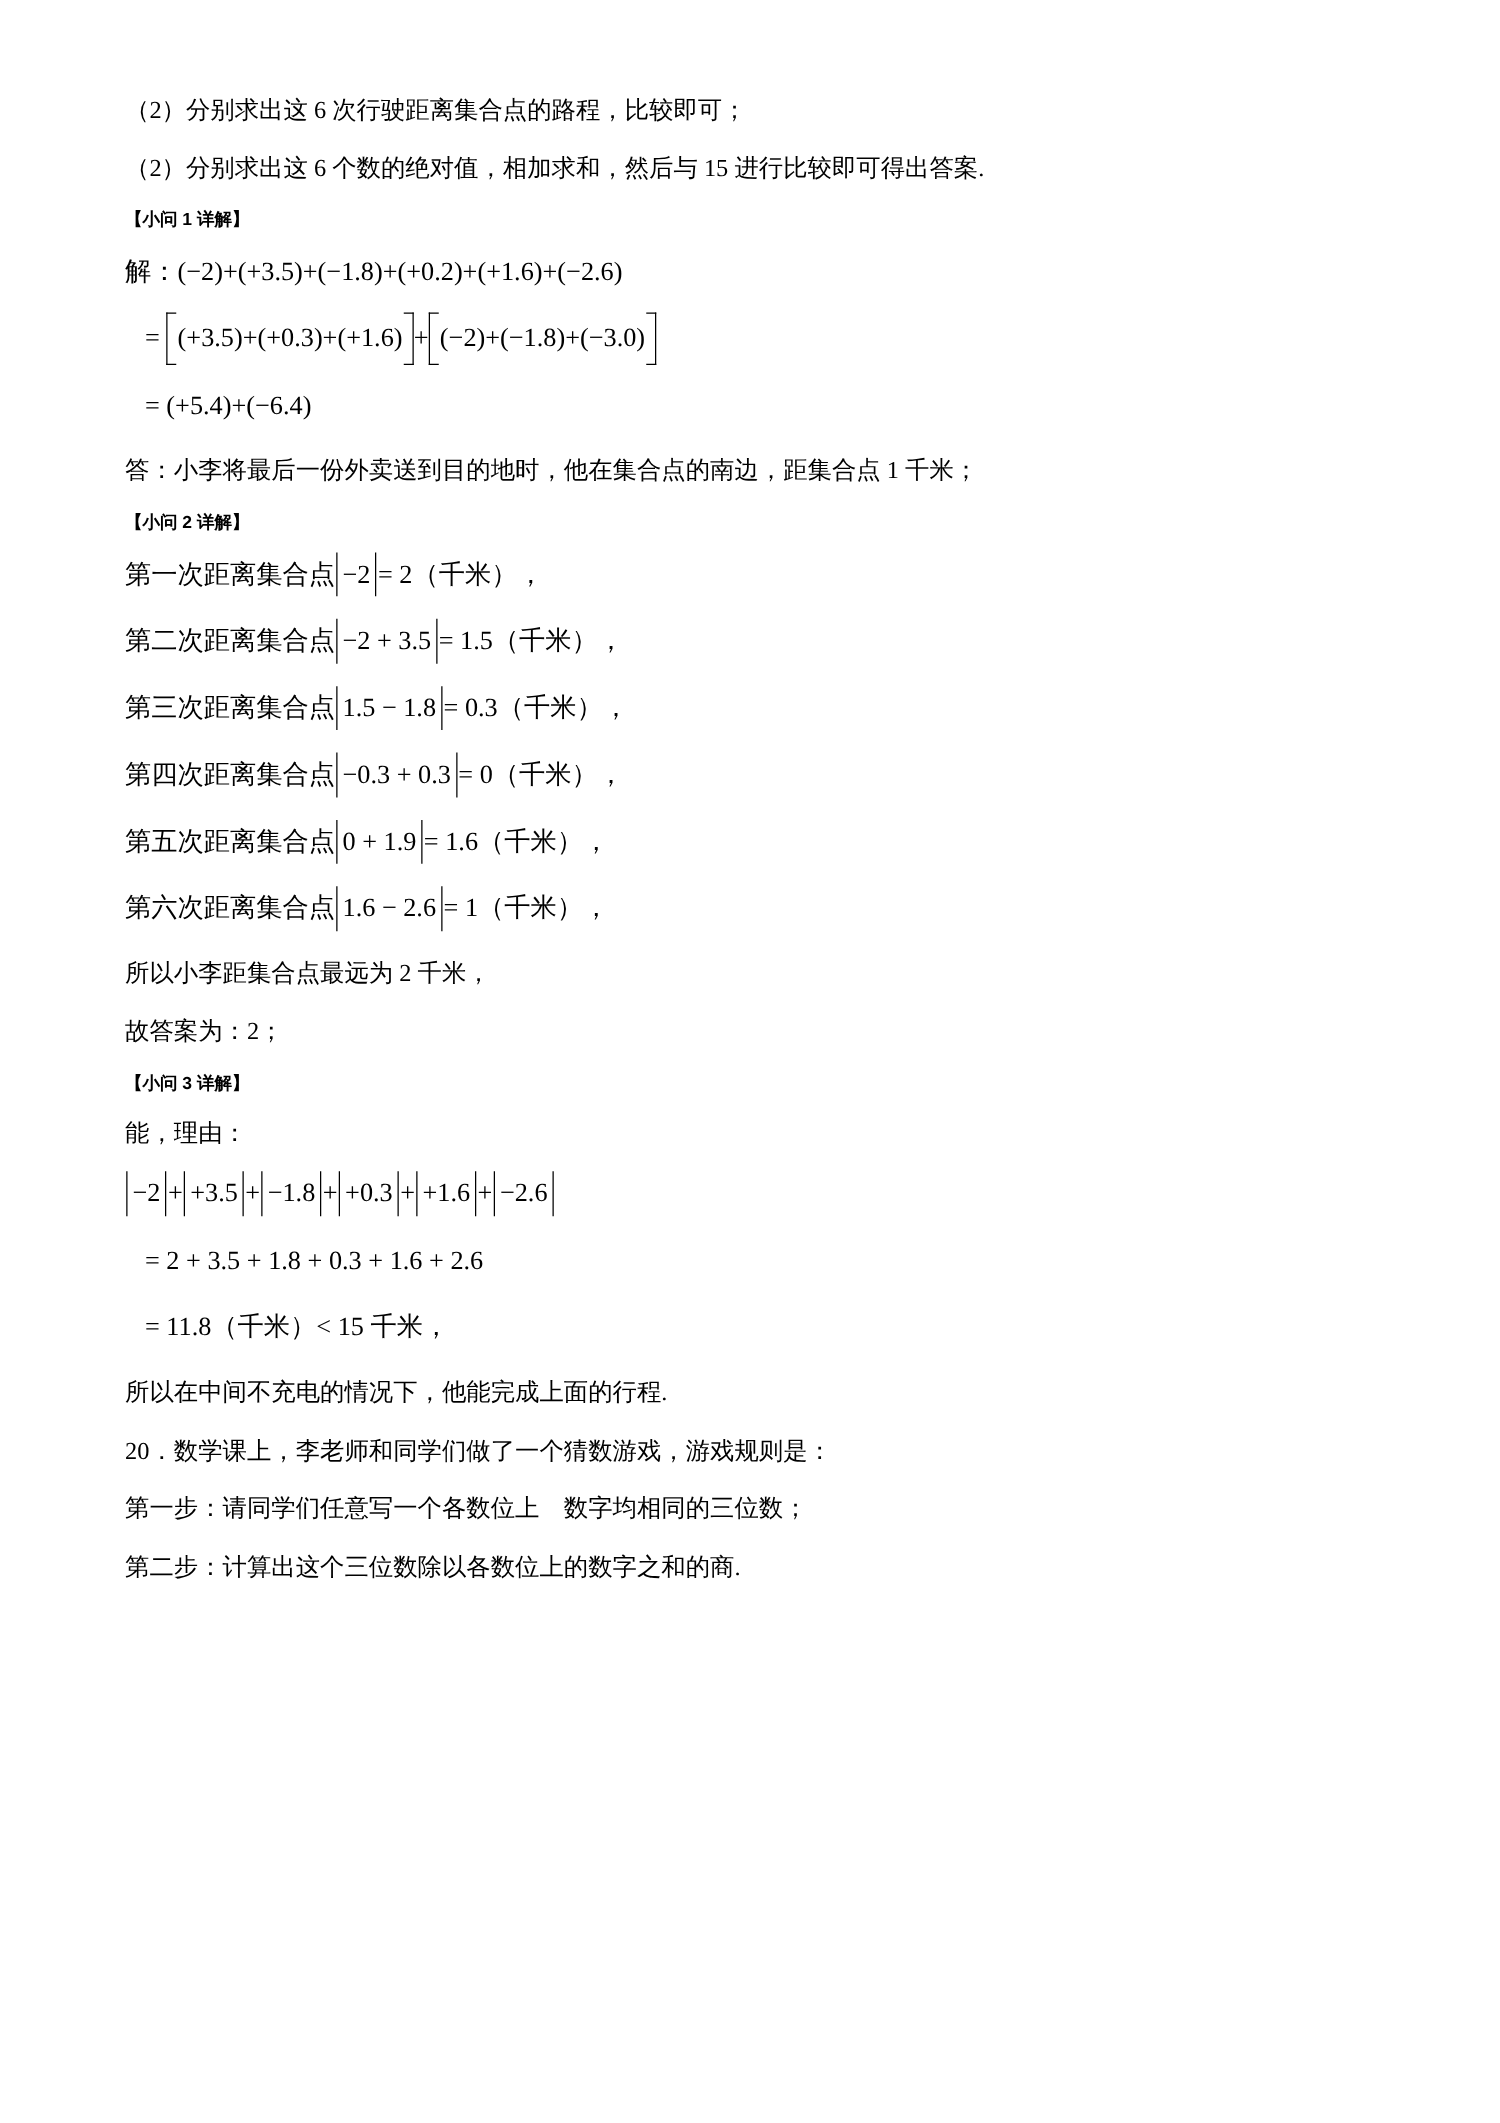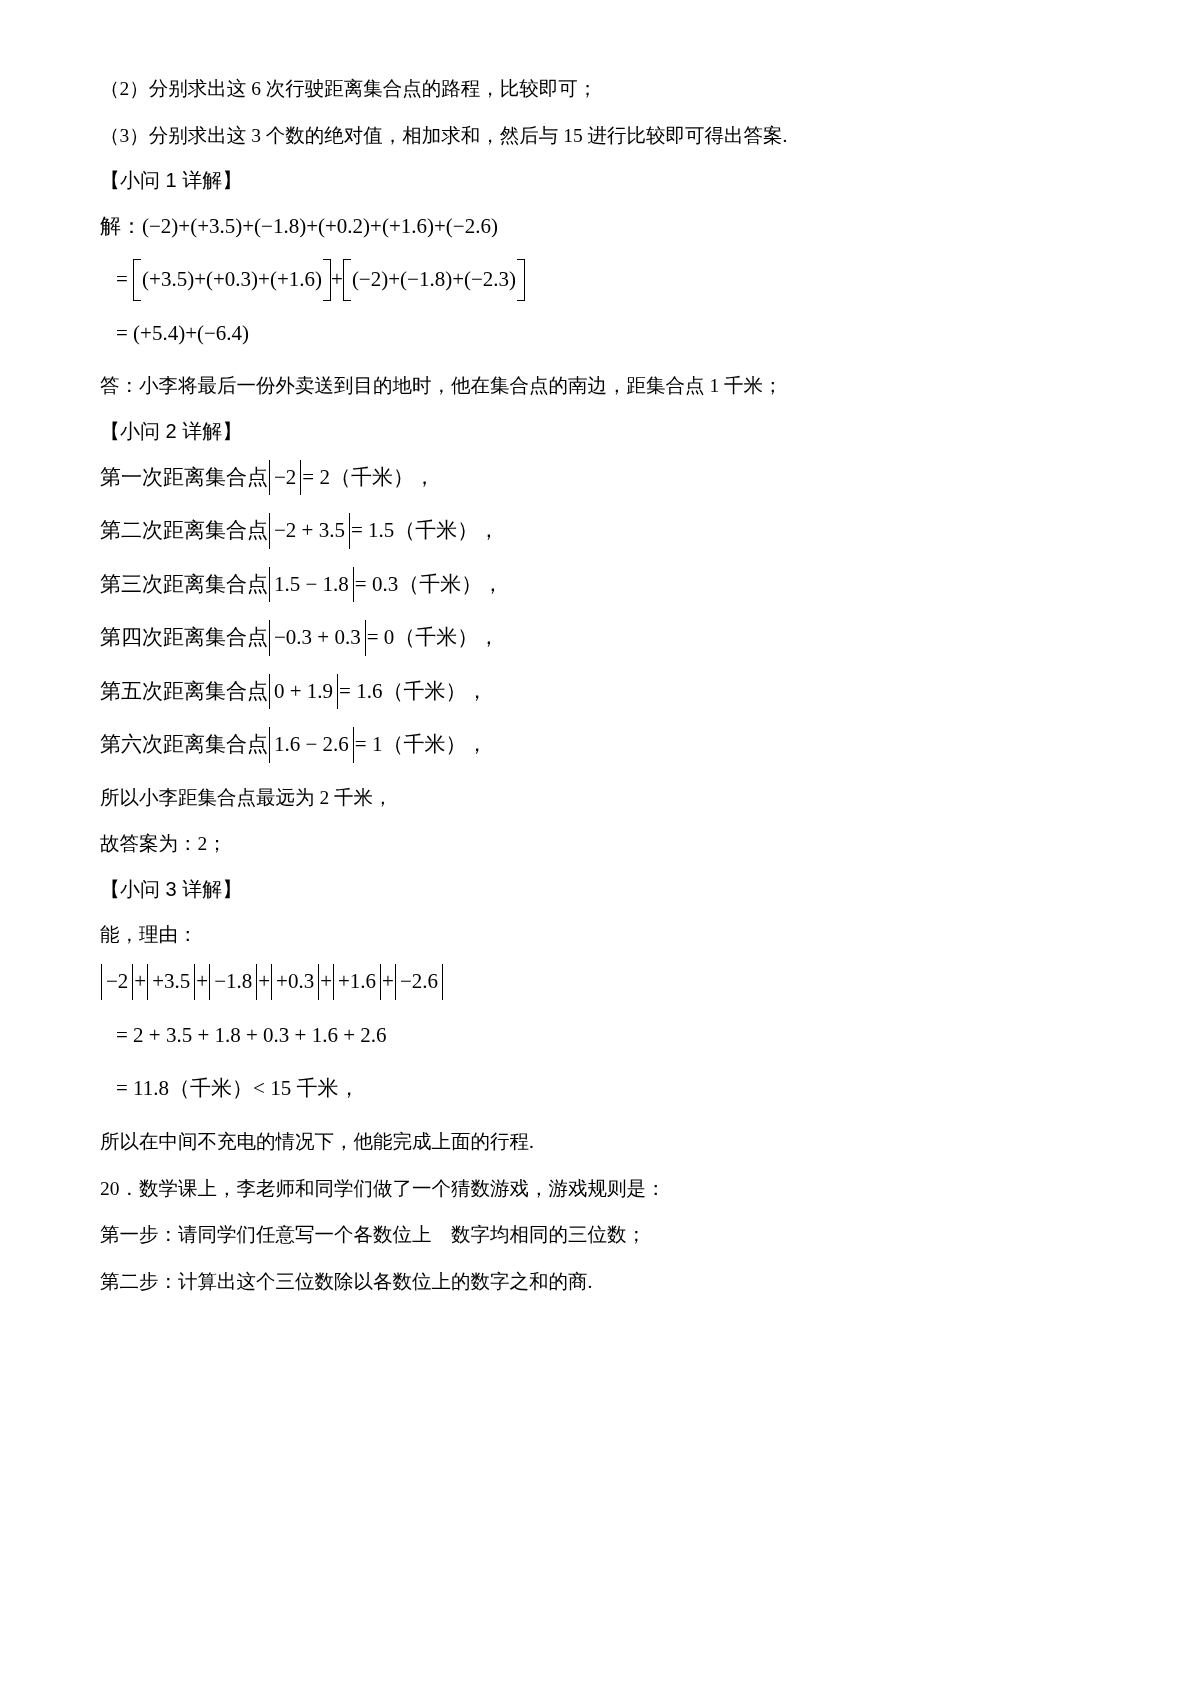--- a/index.html
+++ b/index.html
@@ -81,46 +81,46 @@
     font-size: 21px;
     line-height: 1.5;
     margin: 0 0 22px 0;
     white-space: nowrap;
   }
   .eqline .lead {
     display: inline-block;
     min-width: 0;
   }
   .hdr {
-    font-size: 20px;
+    font-size: 14px;
     margin: 0 0 16.5px 0;
     font-family: "Liberation Sans", sans-serif;
-    font-weight: normal;
+    font-weight: bold;
   }
   .pad-left { padding-left: 16px; }
 </style>
 </head>
 <body>
 
 <div class="page">
   <div class="content">
 
     <p class="line">（2）分别求出这 6 次行驶距离集合点的路程，比较即可；</p>
 
-    <p class="line">（3）分别求出这 3 个数的绝对值，相加求和，然后与 15 进行比较即可得出答案.</p>
+    <p class="line">（2）分别求出这 6 个数的绝对值，相加求和，然后与 15 进行比较即可得出答案.</p>
 
     <p class="hdr">【小问 1 详解】</p>
 
     <p class="eqline">
       <span class="lead">解：</span><span class="math">(−2)+(+3.5)+(−1.8)+(+0.2)+(+1.6)+(−2.6)</span>
     </p>
 
     <p class="eqline pad-left">
       <span>=</span>
-      <span class="brk"><span class="math">(+3.5)+(+0.3)+(+1.6)</span></span><span>+</span><span class="brk"><span class="math">(−2)+(−1.8)+(−2.3)</span></span>
+      <span class="brk"><span class="math">(+3.5)+(+0.3)+(+1.6)</span></span><span>+</span><span class="brk"><span class="math">(−2)+(−1.8)+(−3.0)</span></span>
     </p>
 
     <p class="eqline pad-left">= (+5.4)+(−6.4)</p>
 
 
     <p class="line">答：小李将最后一份外卖送到目的地时，他在集合点的南边，距集合点 1 千米；</p>
 
     <p class="hdr">【小问 2 详解】</p>
 
     <p class="eqline">

